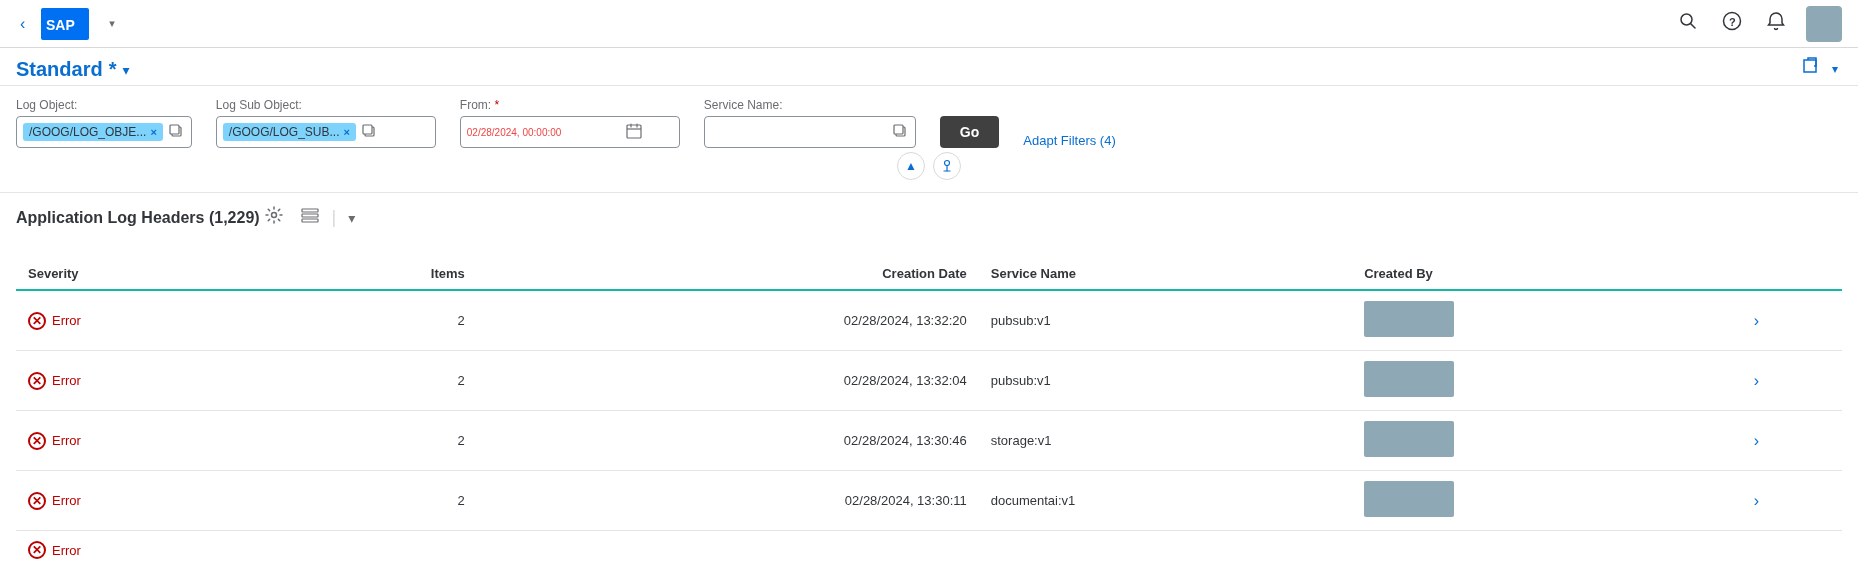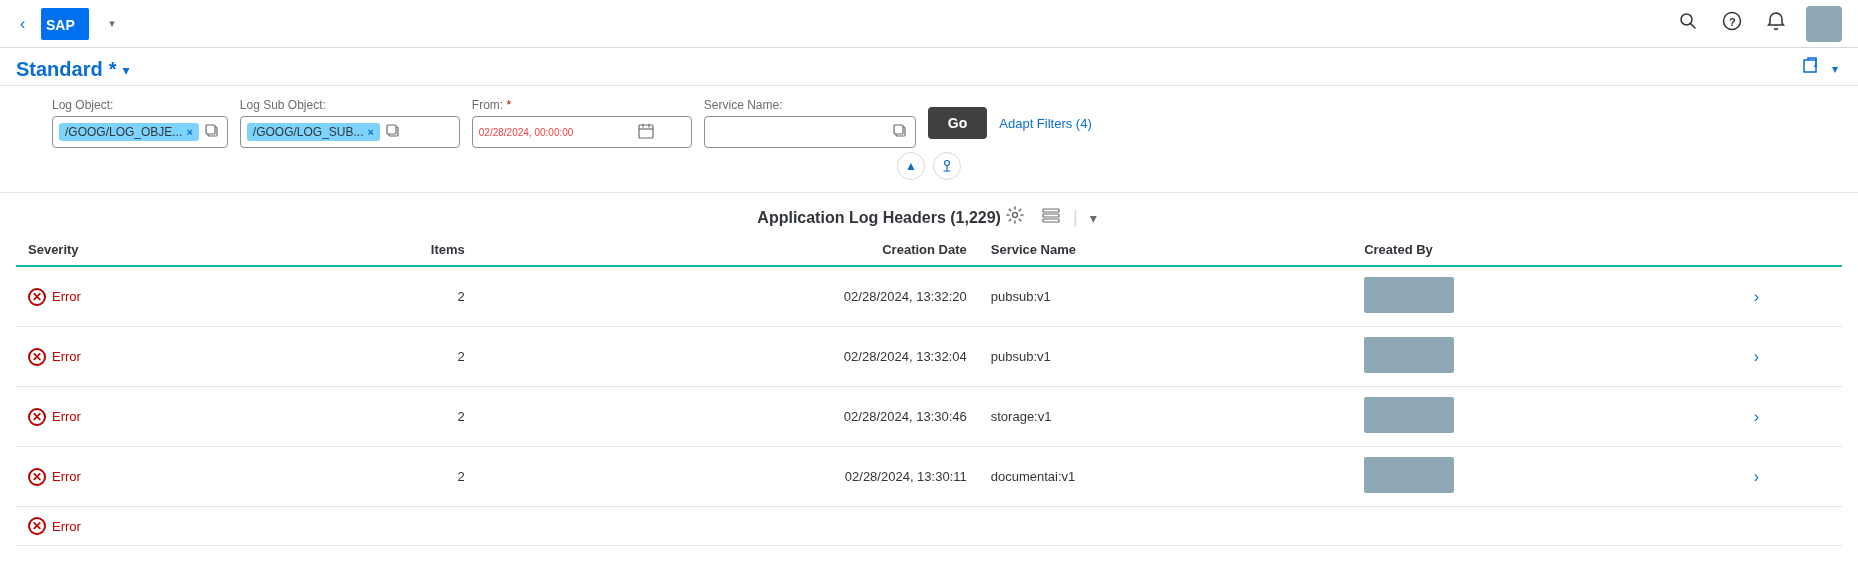--- a/index.html
+++ b/index.html
@@ -112,24 +112,23 @@
       color: #0a6ed1;
     }
     
     .filter-bar {
       padding: 12px 16px 8px 16px;
       background: #fff;
       border-bottom: 1px solid #e5e5e5;
     }
     .filter-row {
       display: flex;
-      align-items: center;
-      gap: 12px;
+      align-items: flex-end;
+      gap: 24px;
       flex-wrap: wrap;
-      margin-left: 36px;
     }
     .filter-field {
       display: flex;
       flex-direction: column;
       gap: 4px;
     }
     .filter-label {
       font-size: 12px;
       color: #6a6d70;
     }
@@ -236,22 +235,22 @@
       color: #0a6ed1;
     }
     
     .table-section {
       padding: 0 16px;
       margin-top: 8px;
     }
     .table-header-row {
       display: flex;
       align-items: center;
-      justify-content: center;
-      margin-bottom: 0;
+      justify-content: flex-start;
+      margin-bottom: 24px;
     }
     .table-title {
       font-size: 16px;
       font-weight: bold;
       color: #32363a;
     }
     .table-toolbar-actions {
       display: flex;
       align-items: center;
       gap: 8px;

